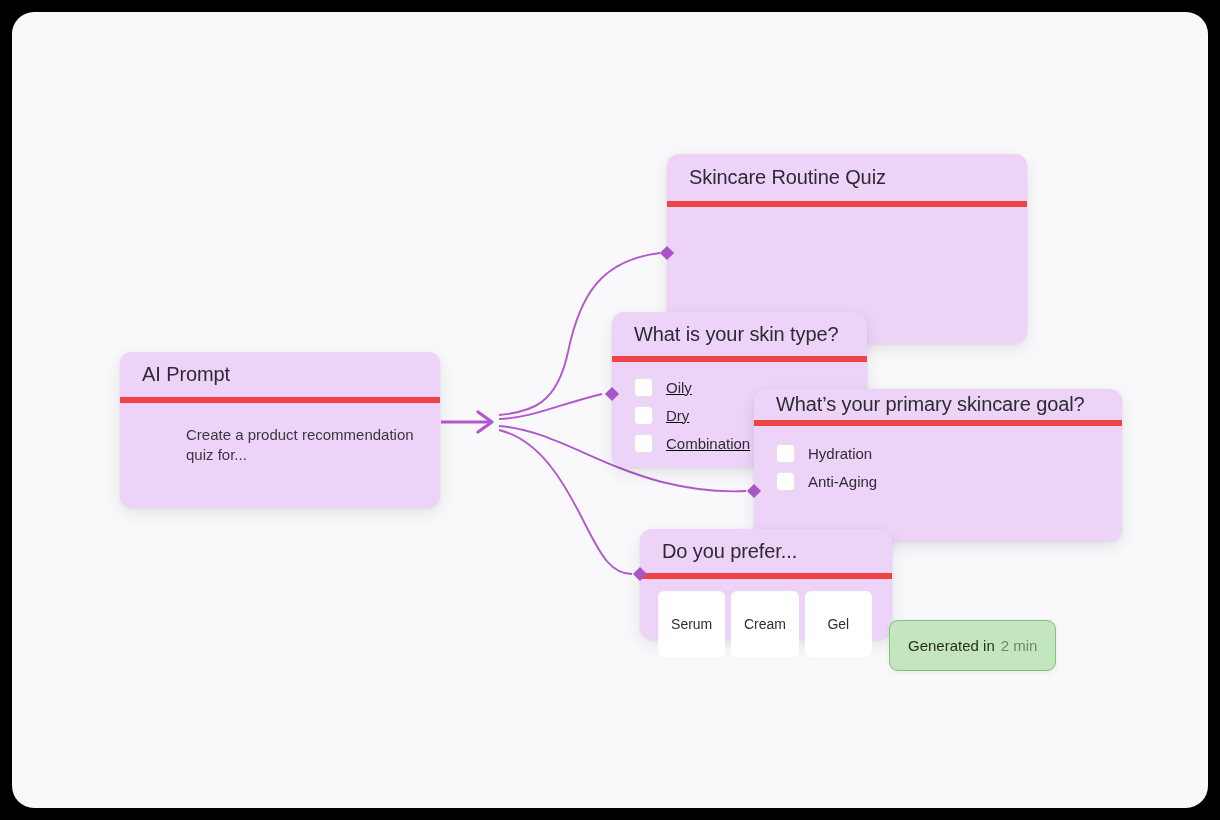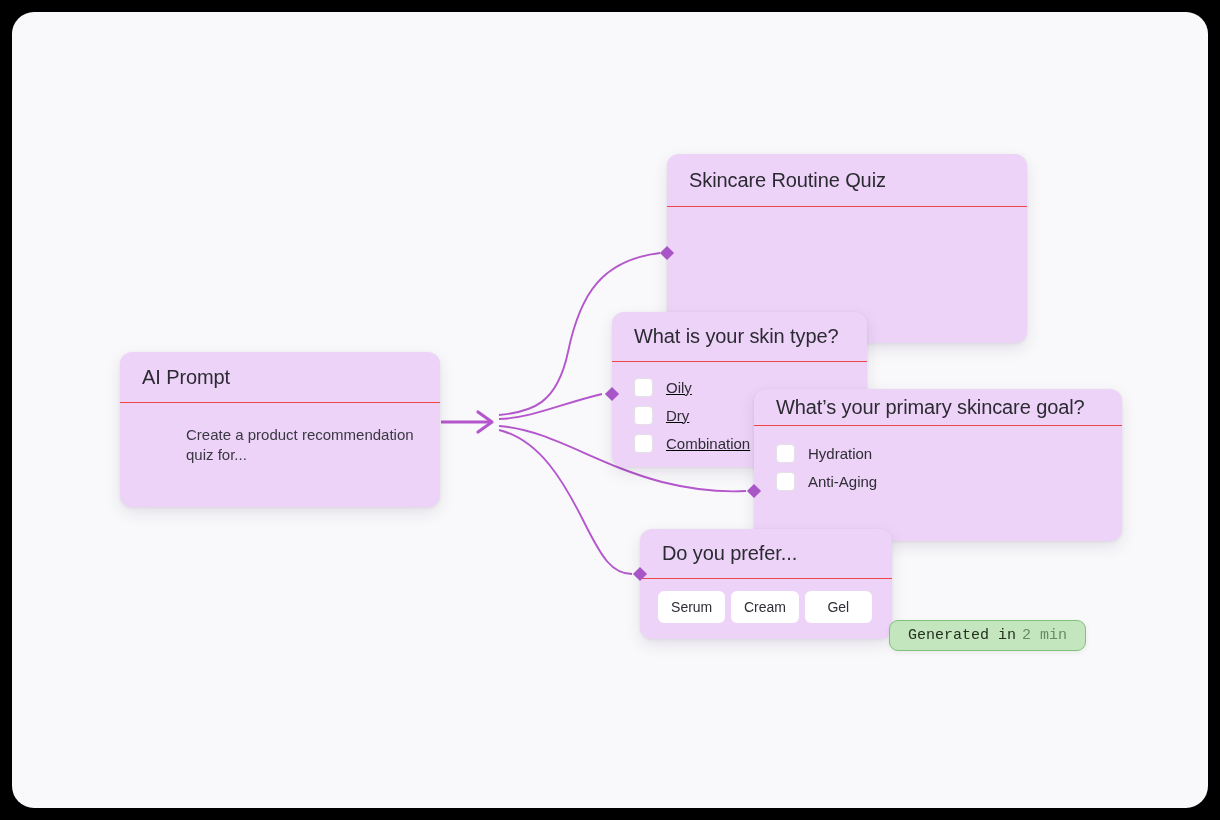--- a/index.html
+++ b/index.html
@@ -66,21 +66,21 @@
     font-size: 20px;
     color: #2c2a33;
     letter-spacing: -0.1px;
     padding: 0 22px;
     display: flex;
     align-items: center;
     height: 100%;
   }
   .card-head {
     height: 48px;
-    border-bottom: 1px solid #ef4444;
+    border-bottom: 6px solid #ef4444;
     box-sizing: border-box;
   }
   .card-body {
     padding: 14px 22px 18px 22px;
   }
 
   
   #card-prompt {
     left: 108px;
     top: 340px;
@@ -185,41 +185,40 @@
     display: flex;
     gap: 6px;
   }
   .pill {
     background: #ffffff;
     border: none;
     border-radius: 6px;
     font-size: 14px;
     color: #2f2d36;
     font-family: "Liberation Sans", sans-serif;
-    padding: 7px 0;
+    padding: 24px 0;
     width: 81px;
     text-align: center;
     cursor: pointer;
     line-height: 18px;
   }
 
   
   #badge-generated {
     position: absolute;
     left: 877px;
     top: 608px;
     background: #c3e6bf;
     border: 1px solid #83c27c;
     border-radius: 9px;
-    padding: 6px 18px;
+    padding: 16px 18px;
     display: flex;
     align-items: center;
     gap: 6px;
     box-shadow: 0 2px 5px rgba(40, 60, 30, 0.08);
-    font-family: Liberation Mono, monospace;
   }
   .badge-main {
     font-size: 15px;
     color: #26301f;
   }
   .badge-time {
     font-size: 15px;
     color: #6b8a64;
   }
 </style>

